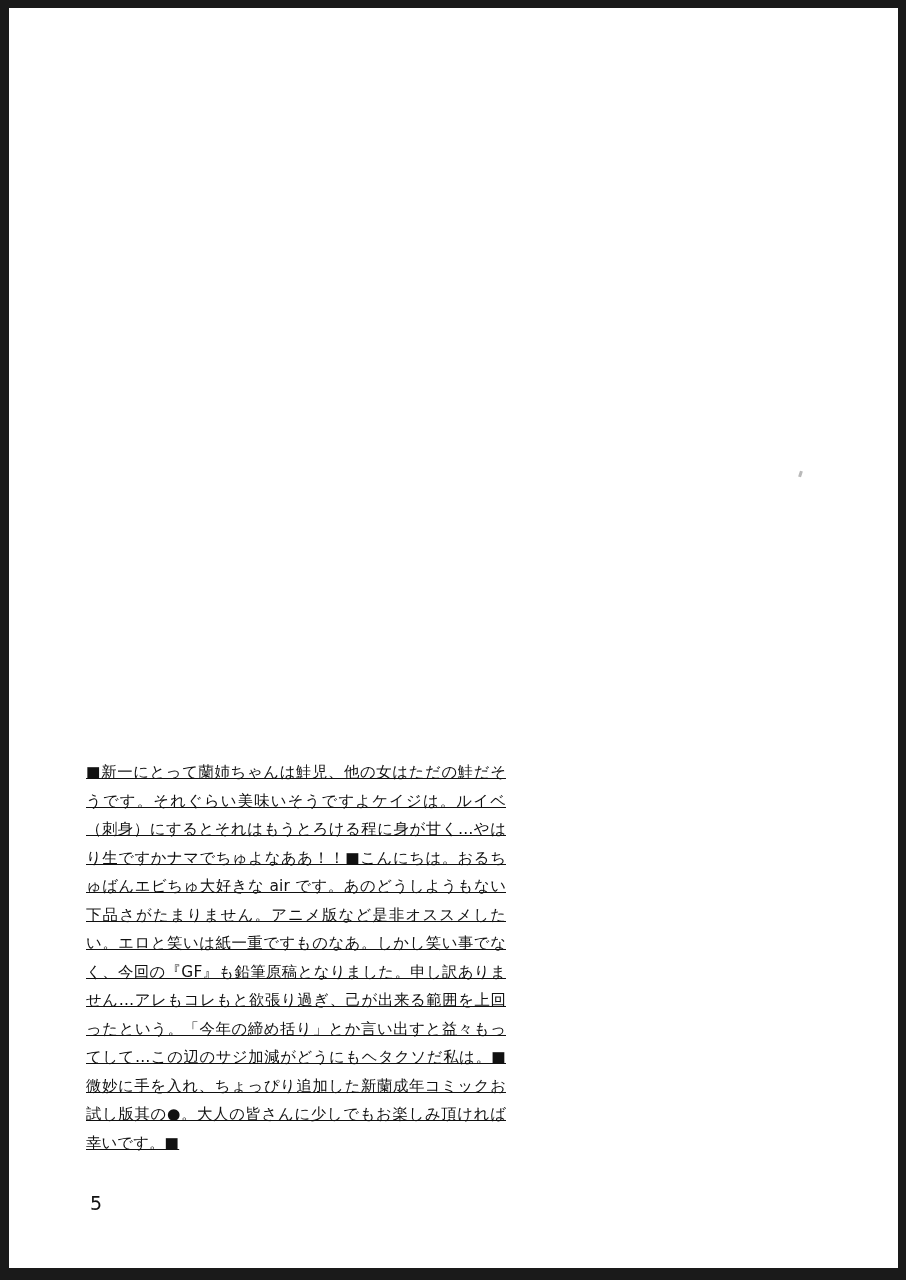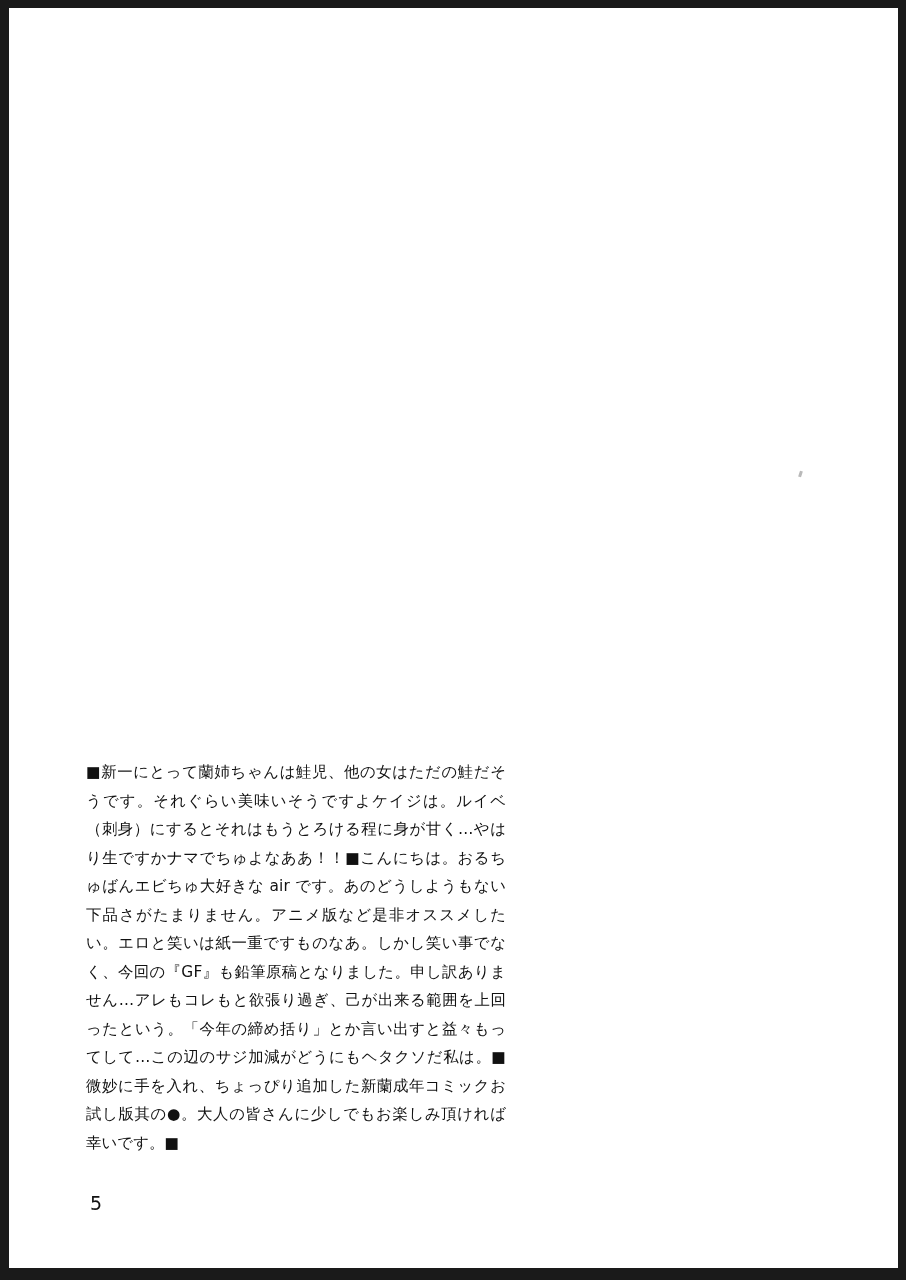--- a/index.html
+++ b/index.html
@@ -72,20 +72,21 @@
     left: 86px;
     top: 758px;
     width: 420px;
     font-family: "DejaVu Sans", "Liberation Sans", sans-serif;
     font-size: 15.4px;
     line-height: 28.5px;
     color: #111111;
     letter-spacing: 0.1px;
     text-align: justify;
     white-space: pre-wrap;
+    text-decoration: underline;
   }
   .page-number {
     position: absolute;
     left: 90px;
     top: 1192px;
     font-family: "DejaVu Sans", "Liberation Sans", sans-serif;
     font-size: 19px;
     color: #111111;
   }
 </style>

